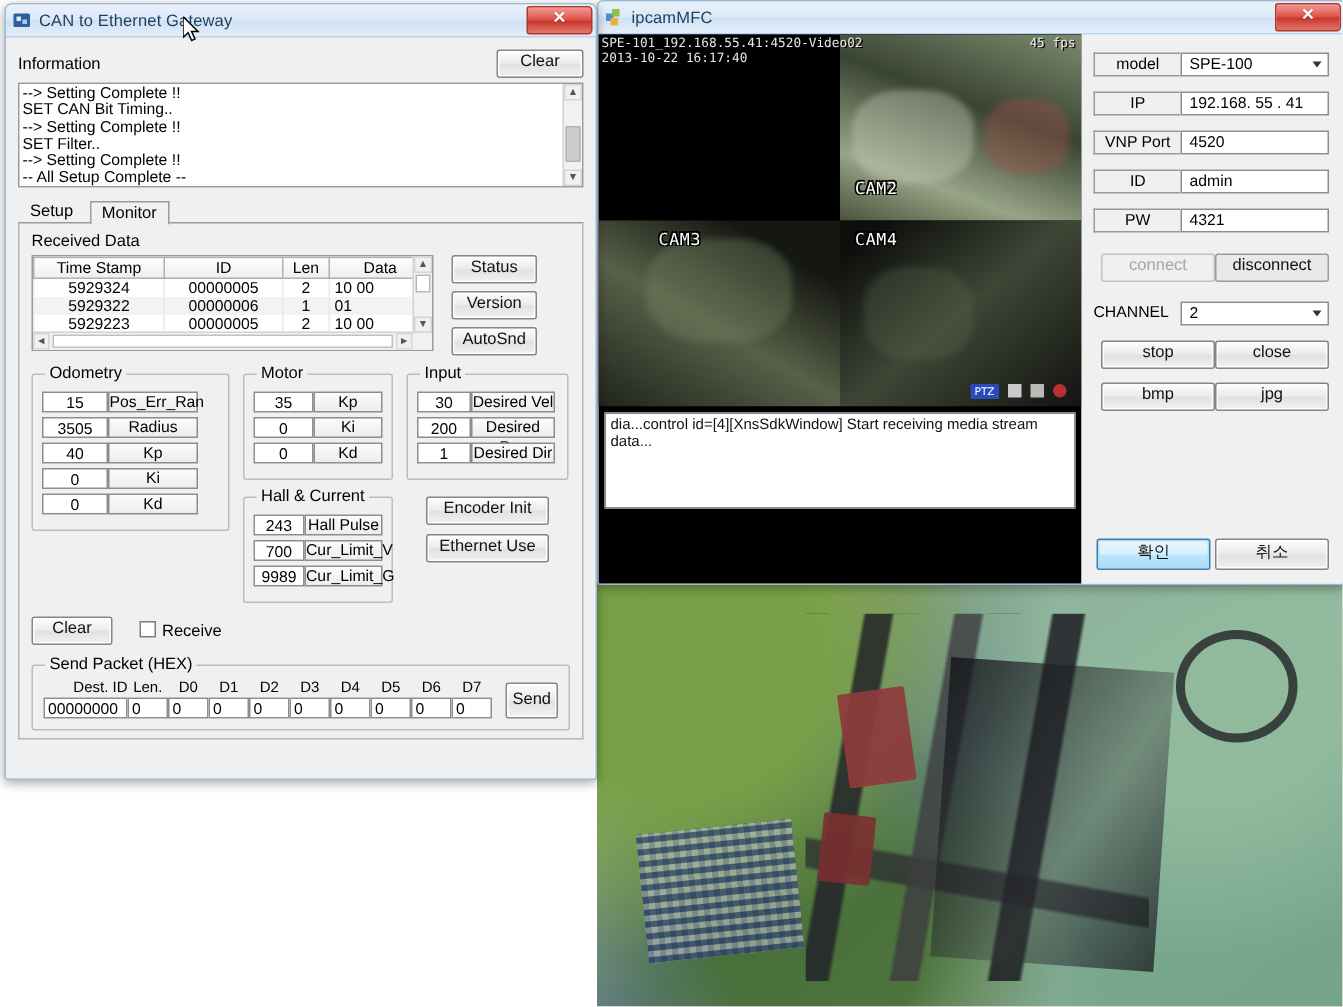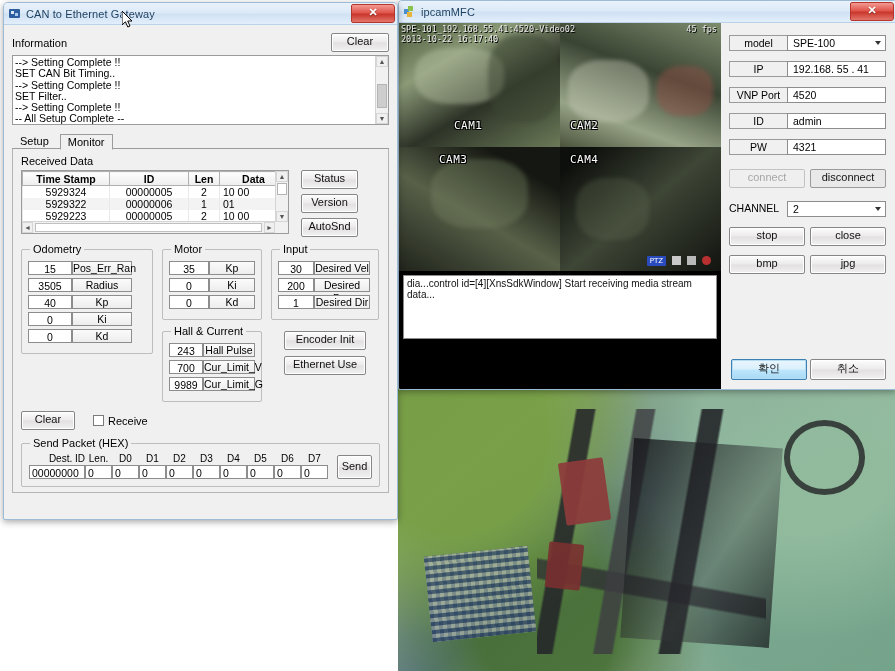--- a/index.html
+++ b/index.html
@@ -102,21 +102,21 @@
 
   .tabs{margin-top:8px;border-bottom:1px solid #9b9b9b;height:15px;position:relative;}
   .tab{display:inline-block;padding:0 7px;font-size:11px;line-height:14px;border:1px solid transparent;}
   .tab.sel{border:1px solid #9b9b9b;border-bottom:1px solid #f0f0f0;background:#f0f0f0;position:relative;top:1px;}
 
   .panelbox{border:1px solid #b5b5b5;border-top:none;padding:6px 8px 8px 8px;height:344px;box-sizing:border-box;}
 
   table.rdt{border-collapse:collapse;width:100%;font-size:10.5px;background:#fff;table-layout:fixed;}
   table.rdt th{
     background:linear-gradient(to bottom,#fdfdfd,#eeeeee);border:1px solid #b0b0b0;
-    font-weight:bold;font-size:10.5px;height:13px;padding:0;
+    font-weight:normal;font-size:10.5px;height:13px;padding:0;
   }
   table.rdt td{border-left:1px solid #e9e9e9;height:12px;padding:0 3px;}
   table.rdt tr.alt td{background:#f3f3f3;}
   .tblwrap{border:1px solid #9b9b9b;background:#fff;position:relative;height:64px;box-sizing:border-box;overflow:hidden;}
   .hscroll{height:11px;background:#f1f1f1;border-top:1px solid #d4d4d4;position:relative;display:flex;}
   .hscroll .harrow{width:11px;background:#f0f0f0;border:1px solid #d6d6d6;box-sizing:border-box;font-size:7px;line-height:9px;text-align:center;color:#555;}
   .hscroll .hthumb{position:absolute;top:1px;bottom:1px;background:#fff;border:1px solid #c0c0c0;}
 
   .fieldrow{display:flex;align-items:flex-end;margin:3px 0;}
   .num{
@@ -163,21 +163,21 @@
   .clab{
     width:58px;height:16px;line-height:15px;text-align:center;font-size:10.5px;
     border:1px solid #9a9a9a;border-right:none;border-bottom-color:#9a9a9a;background:#f0f0f0;box-sizing:border-box;
   }
   .cinp{
     flex:1;height:16px;line-height:15px;border:1px solid #8d8d8d;background:#fff;
     font-size:10.5px;padding-left:5px;box-sizing:border-box;position:relative;
   }
   .cinp.sel{padding-right:14px;}
   .cinp .caret{position:absolute;right:4px;top:5px;width:0;height:0;border-left:3.5px solid transparent;border-right:3.5px solid transparent;border-top:4px solid #333;}
-  .btnrow{display:flex;justify-content:space-between;margin-bottom:9px;}
+  .btnrow{display:flex;justify-content:flex-end;margin-bottom:9px;}
   .cbtn{width:74px;height:17px;line-height:15px;}
   .okrow{display:flex;justify-content:space-between;position:absolute;left:10px;right:10px;bottom:10px;}
   .okbtn{width:74px;height:19px;line-height:17px;font-size:11px;}
   .cursor{position:absolute;left:118px;top:8px;width:12px;height:18px;pointer-events:none;}
 </style>
 </head>
 <body>
 
 <div id="desktop">
   <div class="bgvideo">
@@ -198,25 +198,20 @@
           <rect x="5" y="1" width="5" height="5" fill="#8ac24a"></rect>
           <rect x="4" y="7" width="5" height="5" fill="#e8b33a"></rect>
         </svg>
     </span>
     <span class="tname">ipcamMFC</span>
     <span class="closebtn">✕</span>
   </div>
   <div class="client">
     <div class="videopane">
       <div class="quad">
-        <div class="q cam1">
-          <div class="blob" style="left:10%;top:20%;width:55%;height:45%;background:rgba(180,190,160,.45)"></div>
-          <div class="blob" style="left:55%;top:10%;width:45%;height:70%;background:rgba(60,70,50,.5)"></div>
-          <span class="camlab" style="left:55px;top:96px">CAM1</span>
-        </div>
         <div class="q cam2">
           <div class="blob" style="left:5%;top:30%;width:50%;height:50%;background:rgba(200,205,185,.4)"></div>
           <div class="blob" style="left:60%;top:35%;width:35%;height:40%;background:rgba(150,80,70,.45)"></div>
           <span class="camlab" style="left:10px;top:96px">CAM2</span>
         </div>
         <div class="q cam3">
           <div class="blob" style="left:20%;top:10%;width:60%;height:55%;background:rgba(120,135,100,.35)"></div>
           <span class="camlab" style="left:40px;top:6px">CAM3</span>
         </div>
         <div class="q cam4">

